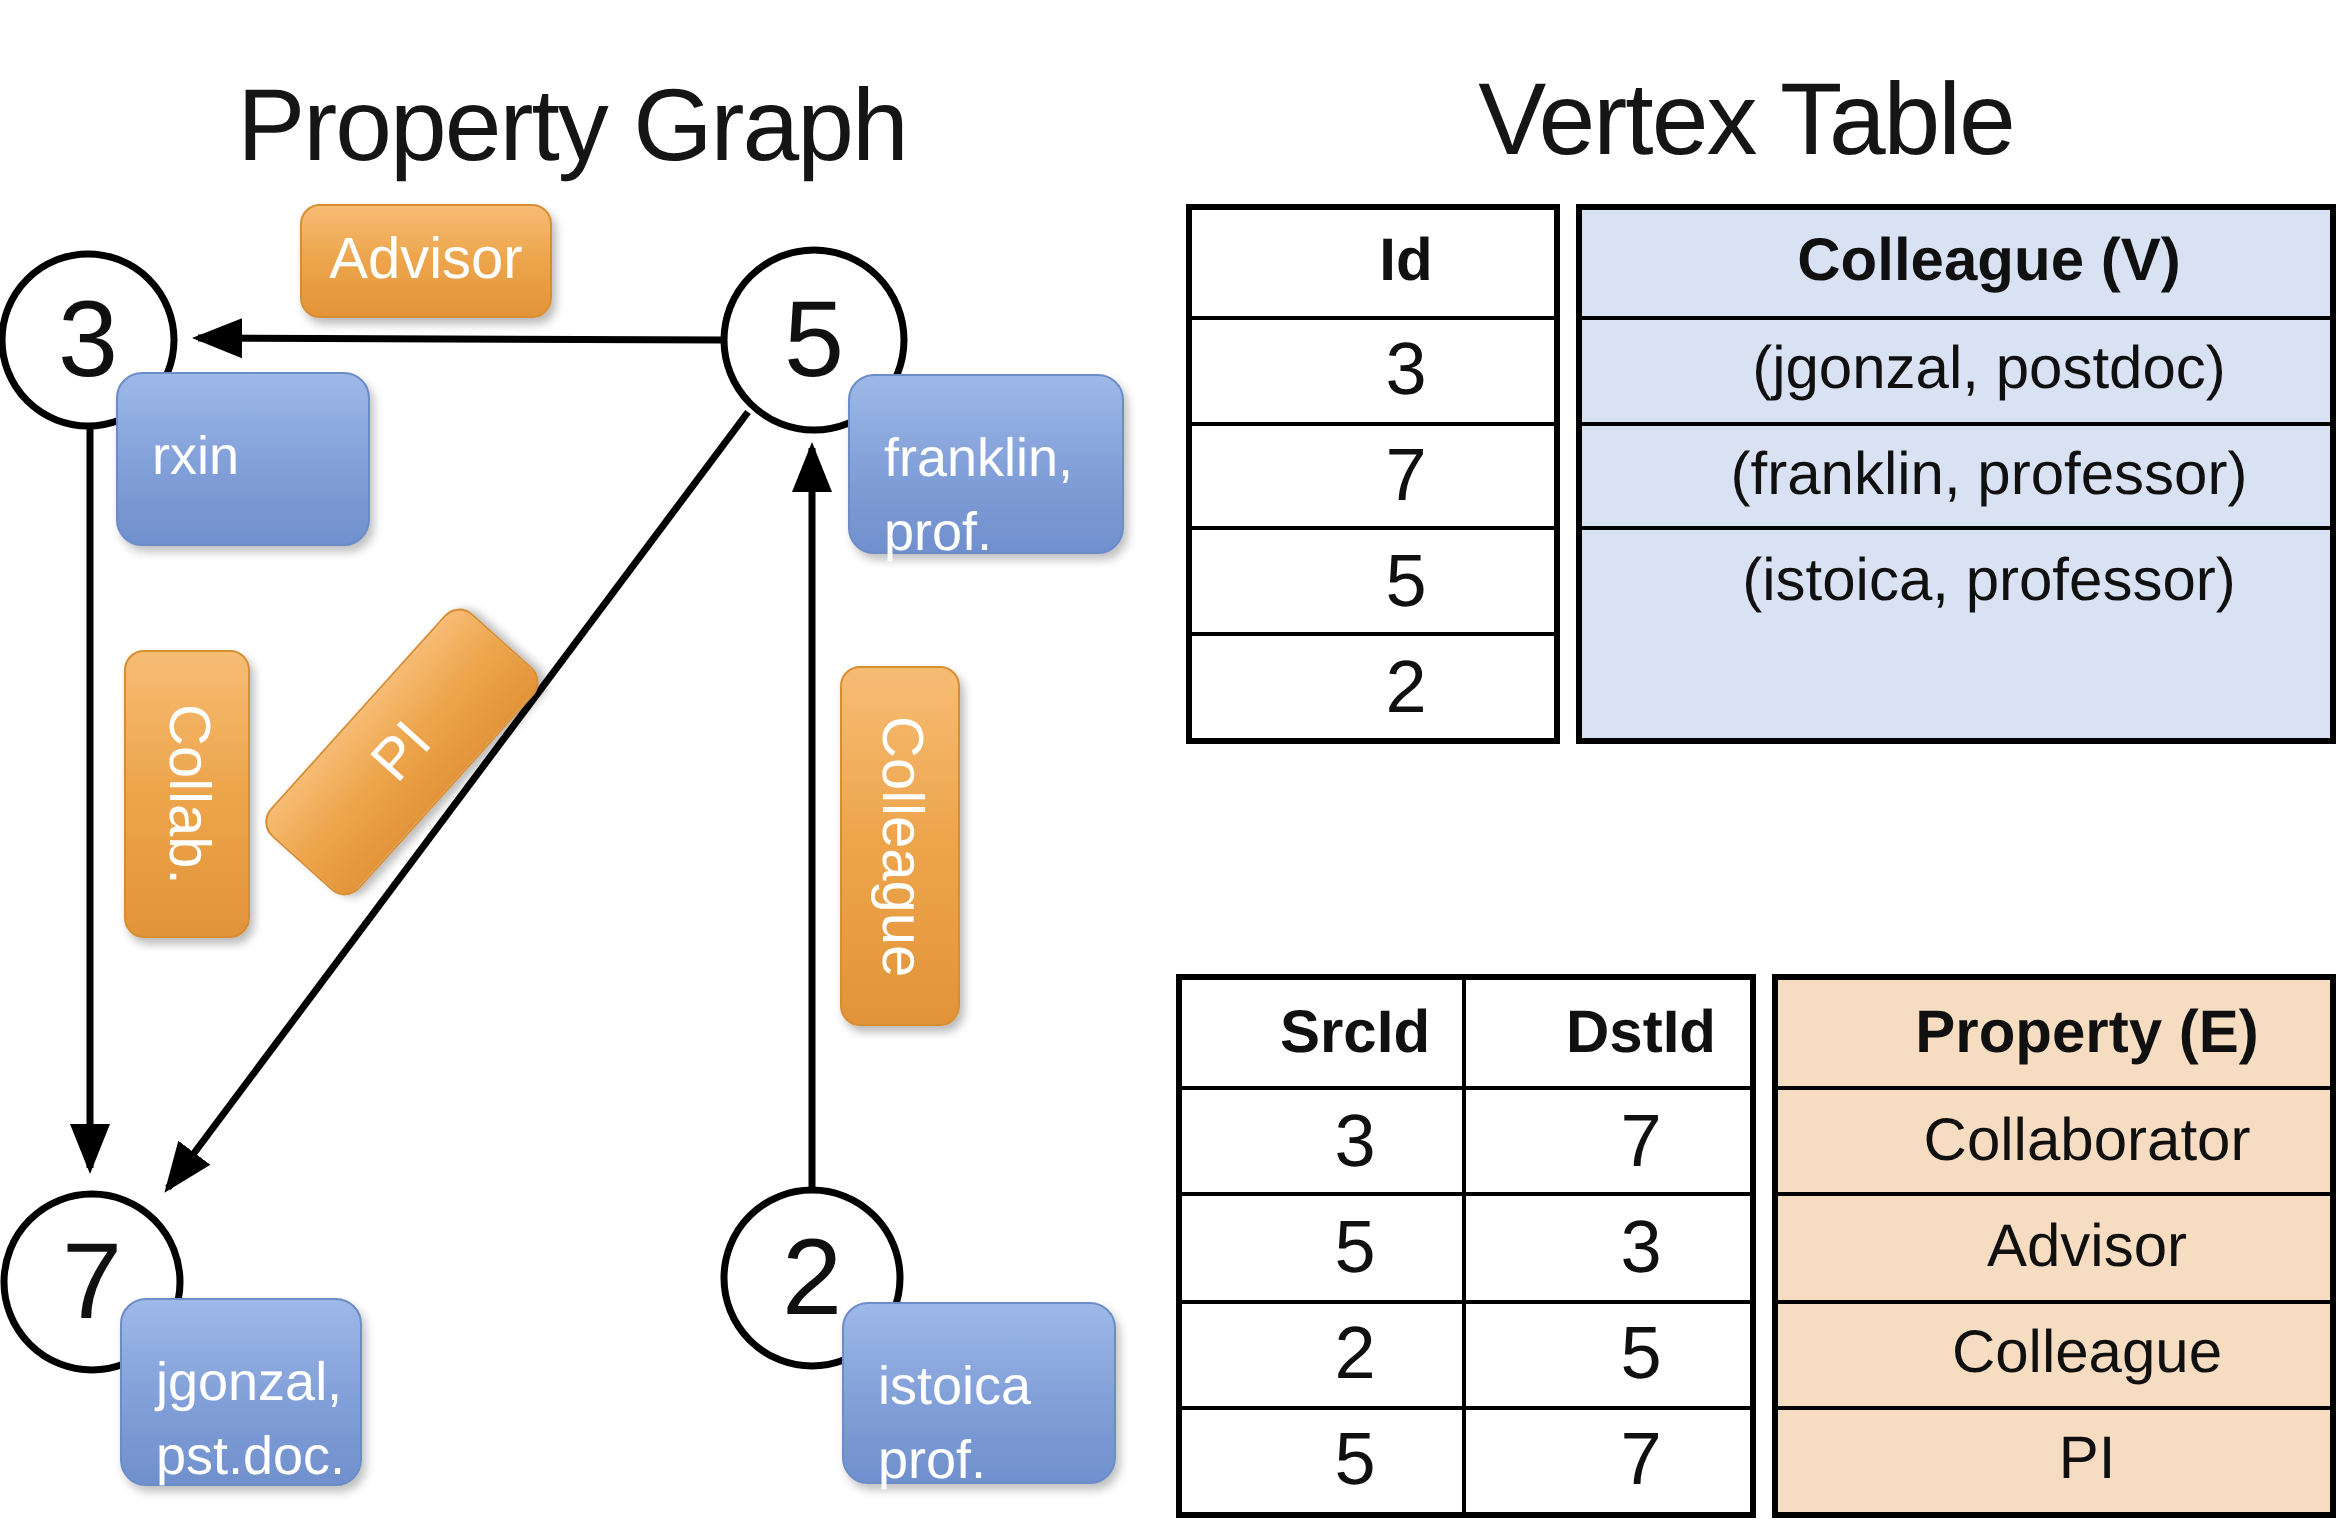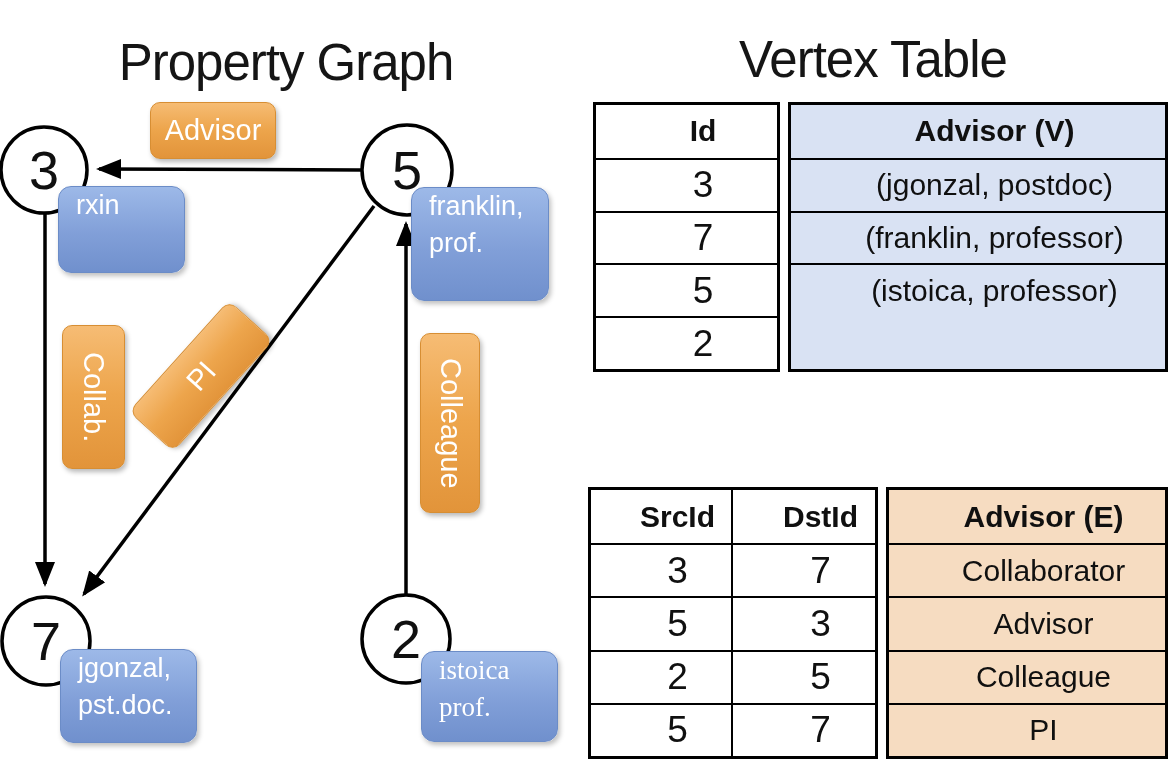--- a/index.html
+++ b/index.html
@@ -20,21 +20,21 @@
     border:1px solid #d78e33; border-radius:10px;
     box-shadow:2px 3px 5px rgba(0,0,0,0.28);
   }
   .pill.vertical { writing-mode:vertical-rl; }
   .pill.rotated { transform:rotate(-48deg); }
   .bluebox {
     position:absolute; box-sizing:border-box; color:#fff; font-size:27px; line-height:37px;
     background:linear-gradient(180deg,#9db9e8 0%,#819fd8 55%,#7090cd 100%);
     border:1px solid #6b8cc7; border-radius:13px;
     box-shadow:2px 3px 5px rgba(0,0,0,0.25);
-    padding:0 8px 8px 17px;
+    padding:23px 8px 8px 17px;
   }
   .node-num {
     position:absolute; width:84px; height:84px; display:flex;
     align-items:center; justify-content:center;
     font-size:54px; color:#101010;
   }
   
   .tgroup { position:absolute; display:flex; gap:8px; }
   .tbox {
     box-sizing:border-box; border:3px solid #000; background:#fff;
@@ -78,29 +78,29 @@
   </svg>
 
   <div class="node-num" style="left:2px;   top:128px;">3</div>
   <div class="node-num" style="left:365px; top:128px;">5</div>
   <div class="node-num" style="left:4px;   top:599px;">7</div>
   <div class="node-num" style="left:364px; top:597px;">2</div>
 
   <div class="bluebox" style="left:58px;  top:186px; width:127px; height:87px;">
     <div>rxin</div>
   </div>
-  <div class="bluebox" style="left:411px; top:187px; width:138px; height:114px;">
+  <div class="bluebox" style="left:424px; top:187px; width:138px; height:90px;">
     <div>franklin,</div>
     <div>prof.</div>
   </div>
-  <div class="bluebox" style="left:60px;  top:649px; width:137px; height:94px;">
+  <div class="bluebox" style="left:60px;  top:649px; width:121px; height:94px;">
     <div>jgonzal,</div>
     <div>pst.doc.</div>
   </div>
-  <div class="bluebox" style="left:421px; top:651px; width:137px; height:91px;font-family:Liberation Serif, serif;">
+  <div class="bluebox" style="left:421px; top:651px; width:137px; height:91px;">
     <div>istoica</div>
     <div>prof.</div>
   </div>
 
   <div class="pill" style="left:150px; top:102px; width:124px; height:55px;">Advisor</div>
   <div class="pill vertical" style="left:62px; top:325px; width:61px; height:142px;">Collab.</div>
   <div class="pill rotated" style="left:126px; top:346px; width:148px; height:58px;">PI</div>
   <div class="pill vertical" style="left:420px; top:333px; width:58px; height:178px;">Colleague</div>
 
   <div class="big-title" style="left:36px;  top:18px; width:500px;">Property Graph</div>
@@ -108,42 +108,42 @@
 
   <div class="tgroup" style="left:593px; top:102px; width:575px; height:270px;">
     <div class="tbox" style="width:187px;">
       <div class="cell hd">Id</div>
       <div class="cell num bt">3</div>
       <div class="cell num bt">7</div>
       <div class="cell num bt">5</div>
       <div class="cell num bt">2</div>
     </div>
     <div class="tbox bg-blue" style="flex:1;">
-      <div class="cell hd">Advisor (V)</div>
+      <div class="cell hd">Colleague (V)</div>
       <div class="cell bt">(jgonzal, postdoc)</div>
       <div class="cell bt">(franklin, professor)</div>
       <div class="cell bt">(istoica, professor)</div>
     </div>
   </div>
 
   <div class="tgroup" style="left:588px; top:487px; width:580px; height:272px;">
     <div class="tbox two-col" style="width:290px;">
       <div class="cell hd br">SrcId</div>
       <div class="cell hd">DstId</div>
       <div class="cell num bt br">3</div>
       <div class="cell num bt">7</div>
       <div class="cell num bt br">5</div>
       <div class="cell num bt">3</div>
       <div class="cell num bt br">2</div>
       <div class="cell num bt">5</div>
       <div class="cell num bt br">5</div>
       <div class="cell num bt">7</div>
     </div>
     <div class="tbox bg-tan" style="flex:1;">
-      <div class="cell hd">Advisor (E)</div>
+      <div class="cell hd">Property (E)</div>
       <div class="cell bt">Collaborator</div>
       <div class="cell bt">Advisor</div>
       <div class="cell bt">Colleague</div>
       <div class="cell bt">PI</div>
     </div>
   </div>
 
 </div>
 
 </body></html>

